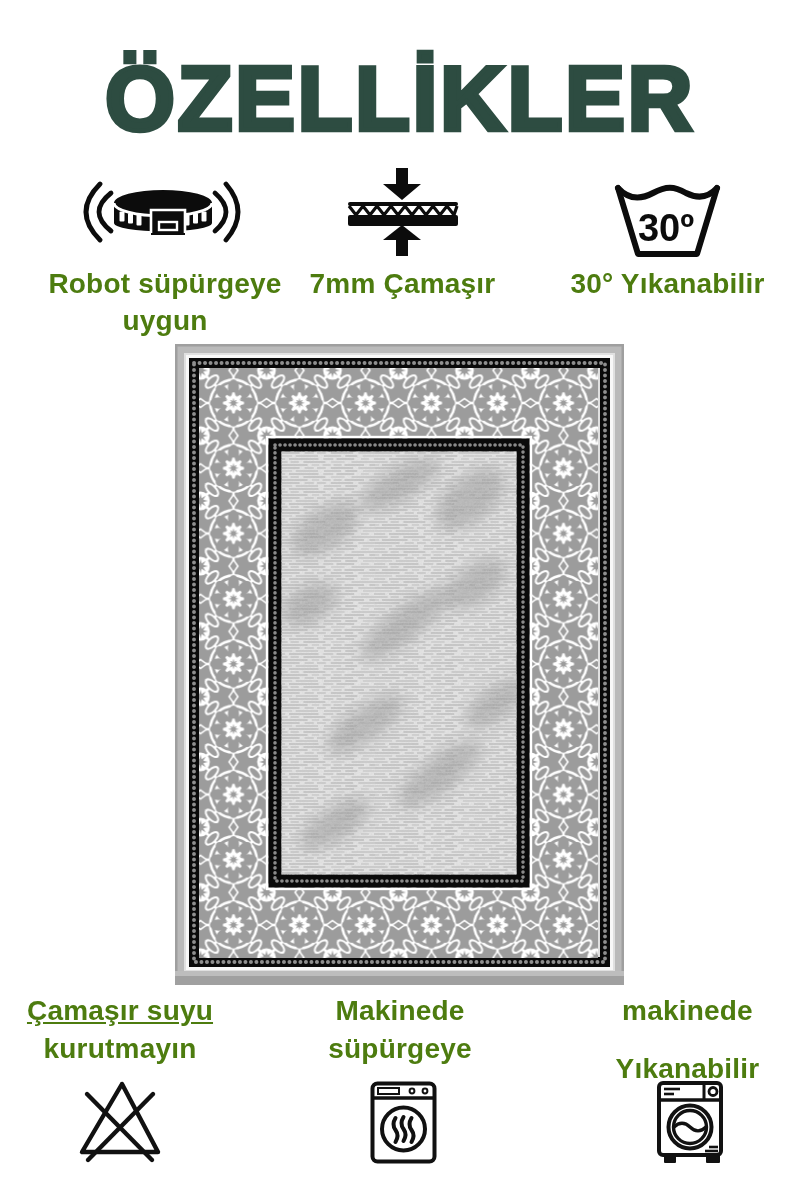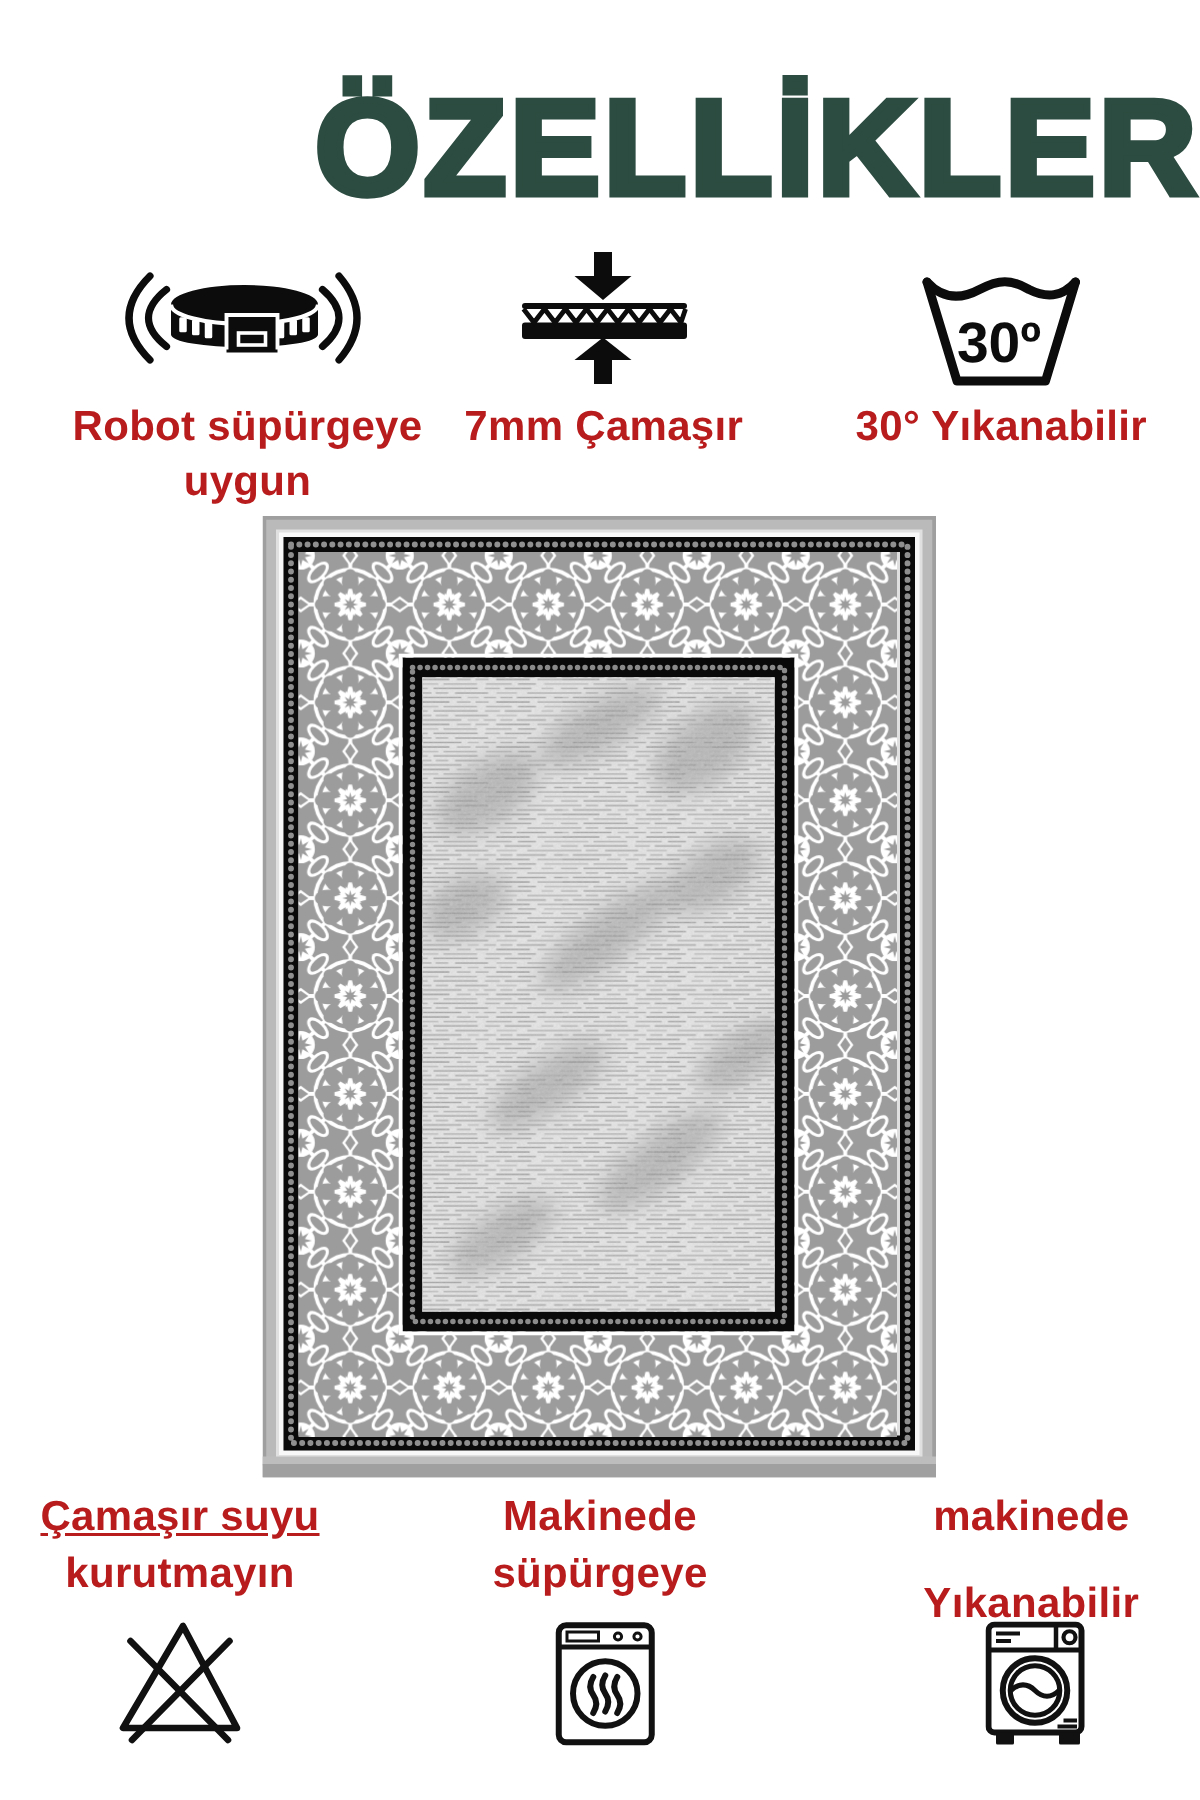--- a/index.html
+++ b/index.html
@@ -1,23 +1,23 @@
 <!DOCTYPE html>
 <html><head>
 <meta charset="utf-8">
 <style>
   html,body{margin:0;padding:0;}
   body{width:800px;height:1200px;background:#ffffff;font-family:"Liberation Sans",sans-serif;position:relative;overflow:hidden;}
   .abs{position:absolute;}
-  .lbl{position:absolute;font-weight:bold;color:#b91c1c;font-size:28px;text-align:center;letter-spacing:0.2px;}
+  .lbl{position:absolute;font-weight:bold;color:#4d7c0f;font-size:28px;text-align:center;letter-spacing:0.2px;}
 </style>
 </head>
 <body>
 
-<div class="abs" style="left:0;top:54px;width:800px;text-align:right;font-weight:bold;color:#2d4c41;font-size:90px;line-height:90px;letter-spacing:2.5px;-webkit-text-stroke:4.5px #2d4c41;">ÖZELLİKLER</div>
+<div class="abs" style="left:0;top:54px;width:800px;text-align:center;font-weight:bold;color:#2d4c41;font-size:90px;line-height:90px;letter-spacing:2.5px;-webkit-text-stroke:4.5px #2d4c41;">ÖZELLİKLER</div>
 
 <svg class="abs" style="left:56px;top:181px" width="212" height="70" viewBox="0 0 212 70">
   <g fill="#0c0c0c">
     <path d="M58,22 A49,13 0 1 1 156,22 L156,42 A49,8.5 0 0 1 58,42 Z"></path>
   </g>
   <path d="M58,22 A49,13 0 0 0 156,22" fill="none" stroke="#ffffff" stroke-width="2.8"></path>
   <g fill="#ffffff">
     <rect x="63.5" y="30.5" width="5" height="10" rx="1"></rect>
     <rect x="72" y="32" width="5" height="10.5" rx="1"></rect>
     <rect x="80.5" y="33.5" width="5" height="11" rx="1"></rect>

